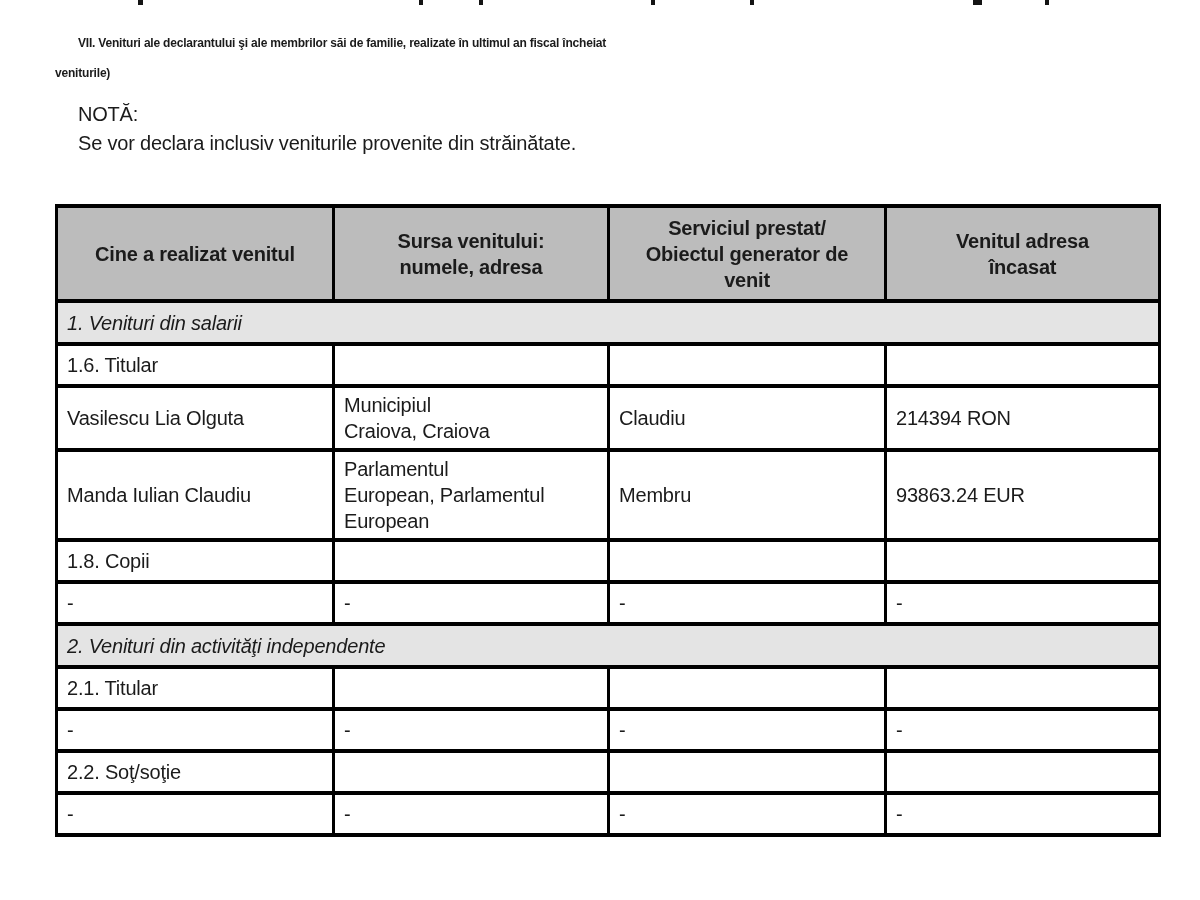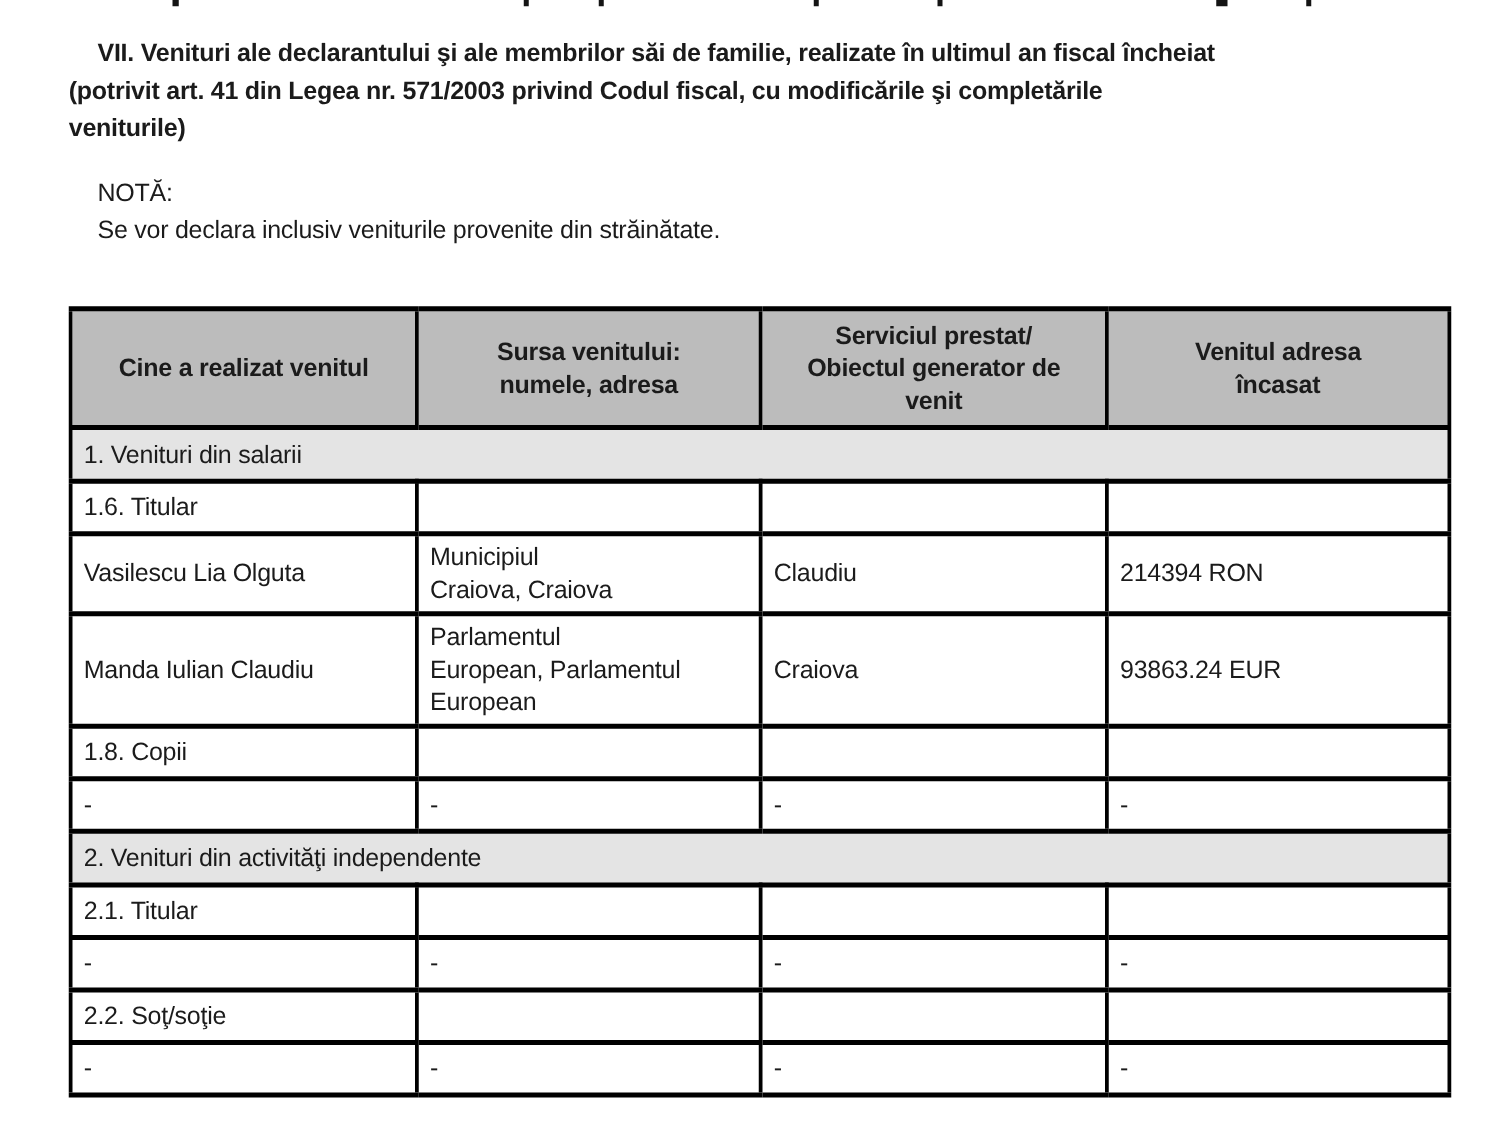--- a/index.html
+++ b/index.html
@@ -6,61 +6,60 @@
   body {
     width:1200px; height:900px; overflow:hidden;
     background:#ffffff; color:#1b1b1b;
     font-family:"Liberation Sans","DejaVu Sans",sans-serif;
     letter-spacing:-0.2px;
   }
   .page { position:relative; width:1200px; height:900px; }
   .top-mark { position:absolute; top:0; height:5px; background:#141414; }
   .content { padding:28px 42px 0 55px; }
   .h-line {
-    font-weight:700; font-size:20px; line-height:30px; white-space:nowrap;
+    font-weight:700; font-size:12px; line-height:30px; white-space:nowrap;
   }
   .h-first { text-indent:23px; }
-  .note { margin-top:23px; padding-left:23px; }
+  .note { margin-top:12px; padding-left:23px; }
   .note div { font-size:20px; line-height:29px; }
   table.decl {
     border-collapse:collapse; table-layout:fixed;
     width:1103px; margin-top:46px;
   }
   .decl th, .decl td {
     border:3px solid #000000; border-top-width:4px; border-bottom-width:4px;
     font-size:20px; line-height:26px; padding:4px 9px;
     vertical-align:middle; white-space:pre-line; overflow:hidden;
   }
   .decl th {
     background:#bcbcbc; font-weight:700; text-align:center;
     height:83px; padding:4px 6px;
   }
   .row-section td {
-    background:#e4e4e4; height:31px;
+    background:#e4e4e4; font-style:italic; height:31px;
   }
   .row-label td, .row-dash td { height:30px; }
 </style>
 </head>
 <body>
 
 <div class="page">
   <div>
       <div class="top-mark" style="left: 138px; width: 5px;"></div>
       <div class="top-mark" style="left: 419px; width: 4px;"></div>
       <div class="top-mark" style="left: 479px; width: 4px;"></div>
       <div class="top-mark" style="left: 651px; width: 4px;"></div>
       <div class="top-mark" style="left: 750px; width: 4px;"></div>
       <div class="top-mark" style="left: 973px; width: 9px;"></div>
       <div class="top-mark" style="left: 1045px; width: 4px;"></div>
     </div>
 
   <div class="content">
     <div>
       <div class="h-line h-first">VII. Venituri ale declarantului şi ale membrilor săi de familie, realizate în ultimul an fiscal încheiat</div>
-      <div class="h-line">(potrivit art. 41 din Legea nr. 571/2003 privind Codul fiscal, cu modificările şi completările</div>
       <div class="h-line">veniturile)</div>
     </div>
 
     <div class="note">
       <div>NOTĂ:</div>
       <div>Se vor declara inclusiv veniturile provenite din străinătate.</div>
     </div>
 
     <table class="decl">
       <colgroup>
@@ -96,21 +95,21 @@
             <td>Municipiul
 Craiova, Craiova</td>
             <td>Claudiu</td>
             <td>214394 RON</td>
           </tr>
           <tr class="row-data">
             <td>Manda Iulian Claudiu</td>
             <td>Parlamentul
 European, Parlamentul
 European</td>
-            <td>Craiova</td>
+            <td>Membru</td>
             <td>93863.24 EUR</td>
           </tr>
           <tr class="row-label">
             <td>1.8. Copii</td>
             <td></td>
             <td></td>
             <td></td>
           </tr>
           <tr class="row-dash">
             <td>-</td>

